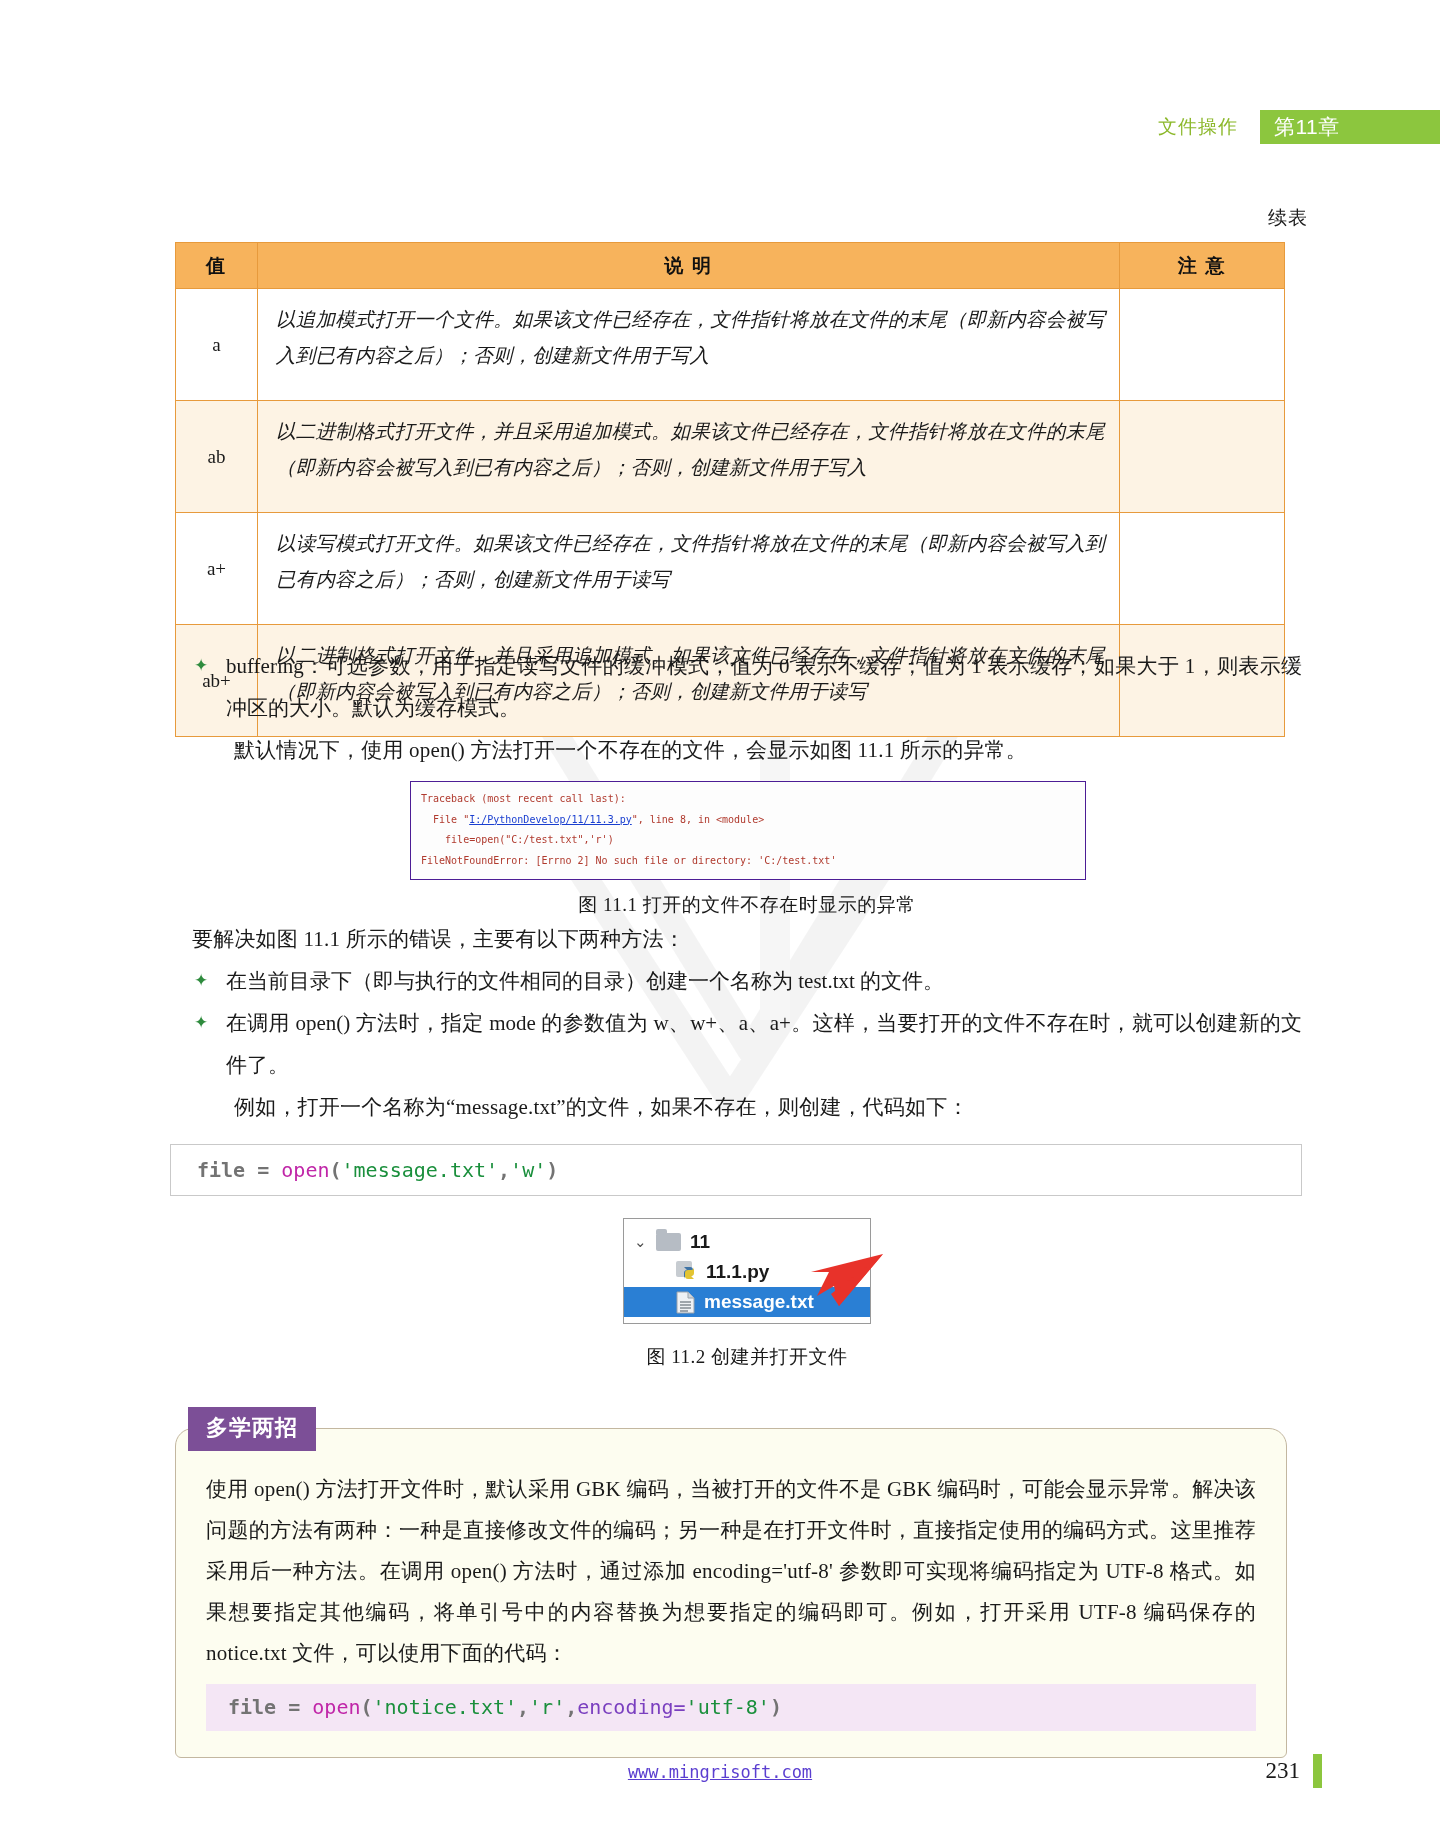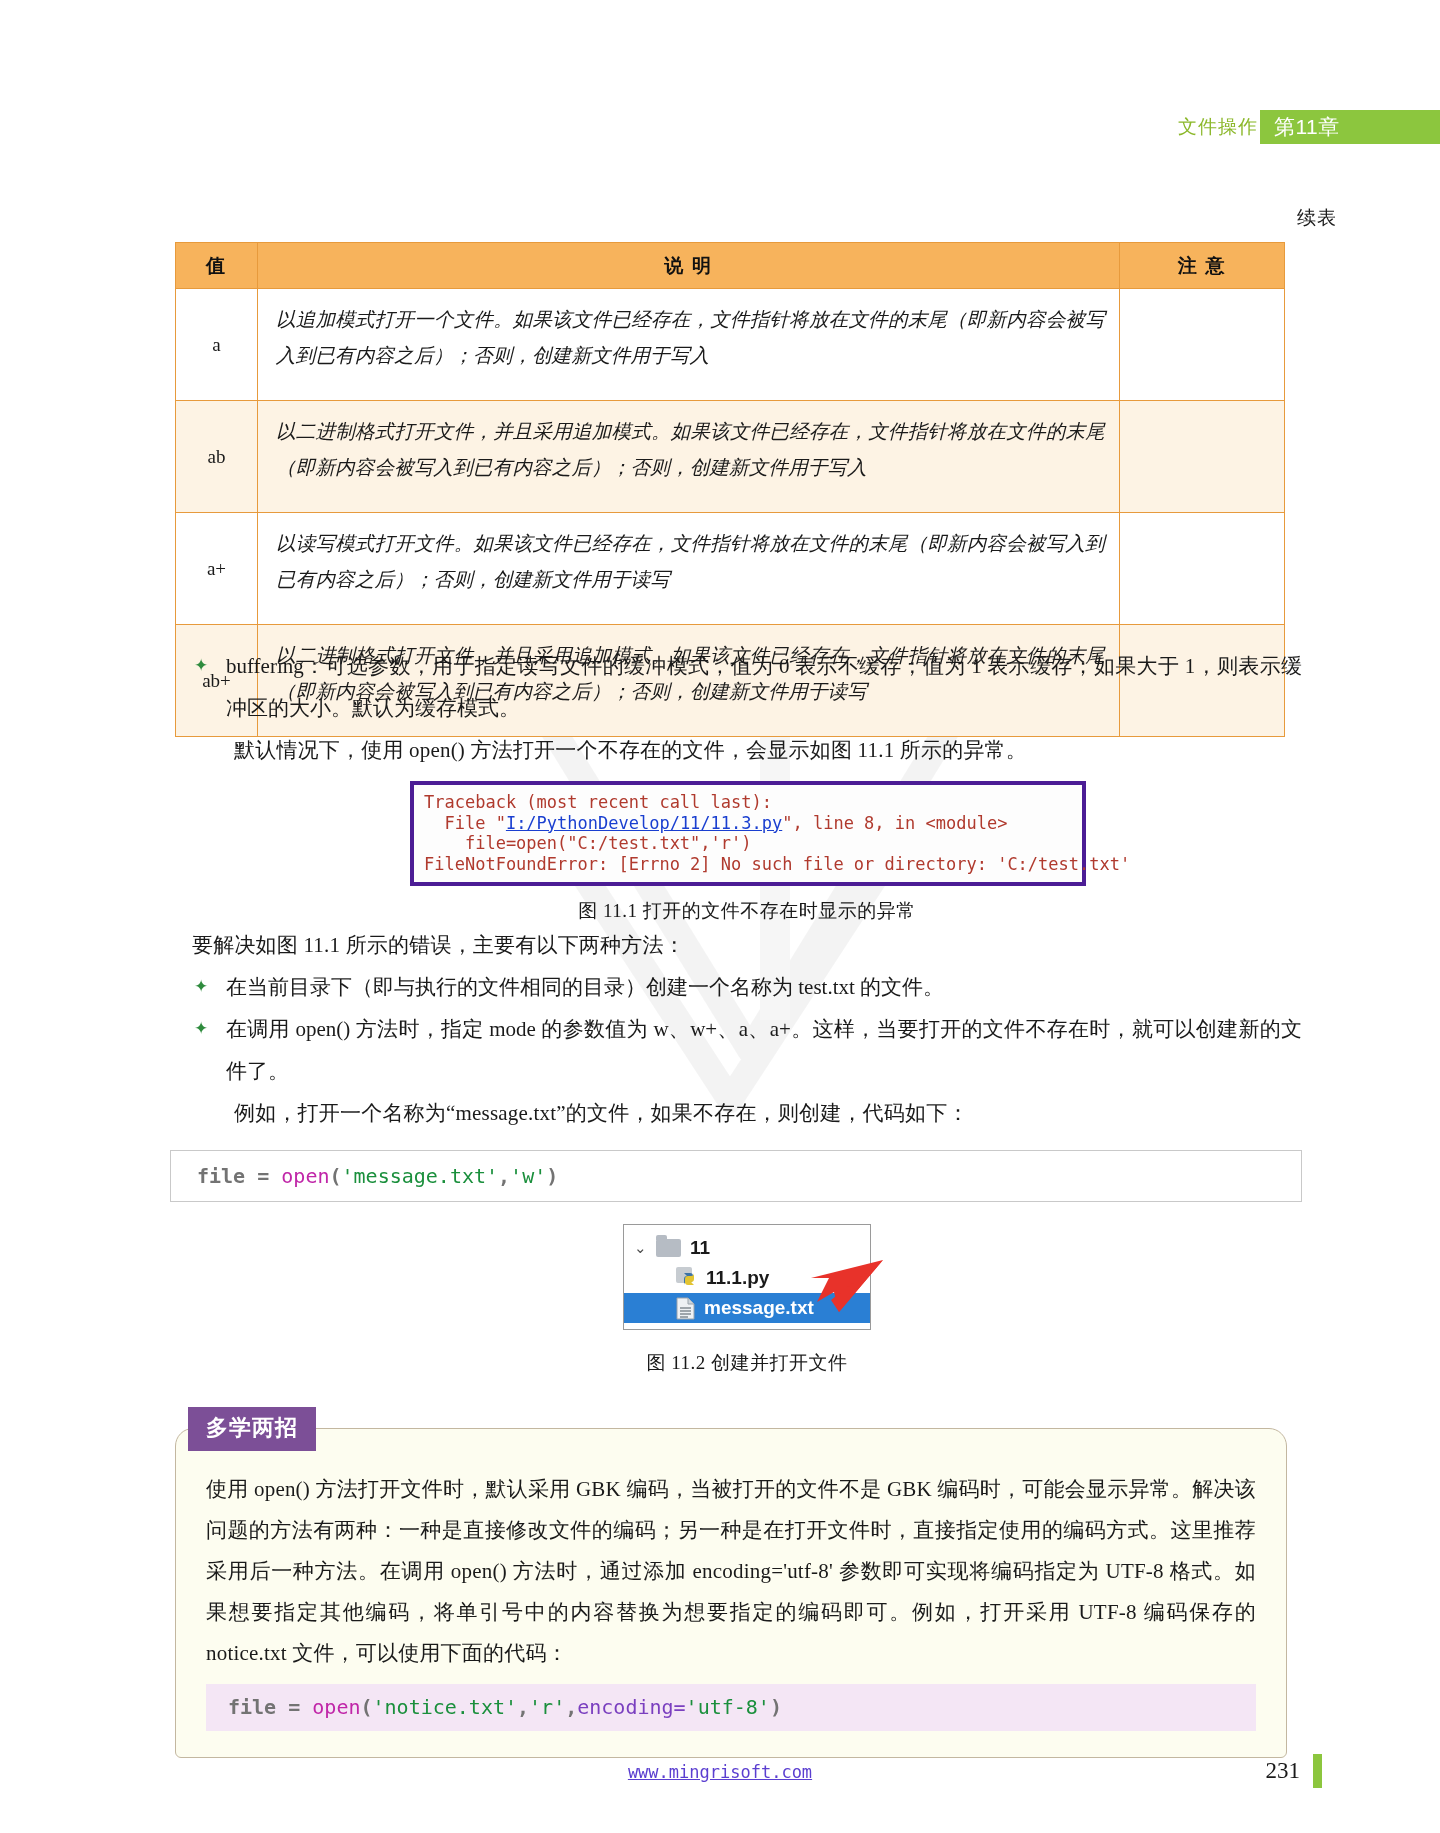--- a/index.html
+++ b/index.html
@@ -40,39 +40,39 @@
     display: flex;
     align-items: stretch;
     height: 34px;
     z-index: 3;
   }
   .rh-text {
     color: #8cb82b;
     font-family: "Liberation Sans", sans-serif;
     font-size: 19px;
     line-height: 34px;
-    padding-right: 2px;
+    padding-right: 22px;
     letter-spacing: 1px;
   }
   .rh-chip {
     background: #8cc63e;
     color: #ffffff;
     font-family: "Liberation Sans", sans-serif;
     font-size: 21px;
     line-height: 34px;
     padding: 0 16px 0 14px;
     width: 180px;
     letter-spacing: 0.5px;
   }
 
   
   .cont-label {
     position: absolute;
     top: 205px;
-    right: 103px;
+    right: 132px;
     font-size: 19px;
     letter-spacing: 1px;
     z-index: 3;
   }
 
   
   .tbl-wrap {
     position: absolute;
     left: 175px;
     top: 242px;
@@ -146,25 +146,25 @@
     color: #2e8b3d;
     font-size: 17px;
     line-height: 42px;
   }
 
   
   .traceback {
     margin: 10px 0 0 0;
     width: 676px;
     margin-left: 218px;
-    border: 4px solid #4c1d95;
+    border: 1px solid #4c1d95;
     background: #fdfdfd;
     padding: 7px 10px 8px 10px;
     font-family: "DejaVu Sans Mono", "Liberation Mono", monospace;
-    font-size: 17px;
+    font-size: 10px;
     line-height: 20.5px;
     color: #b03a2e;
     white-space: pre;
   }
   .traceback .link {
     color: #1a3fd0;
     text-decoration: underline;
   }
   .figcap {
     text-align: center;

